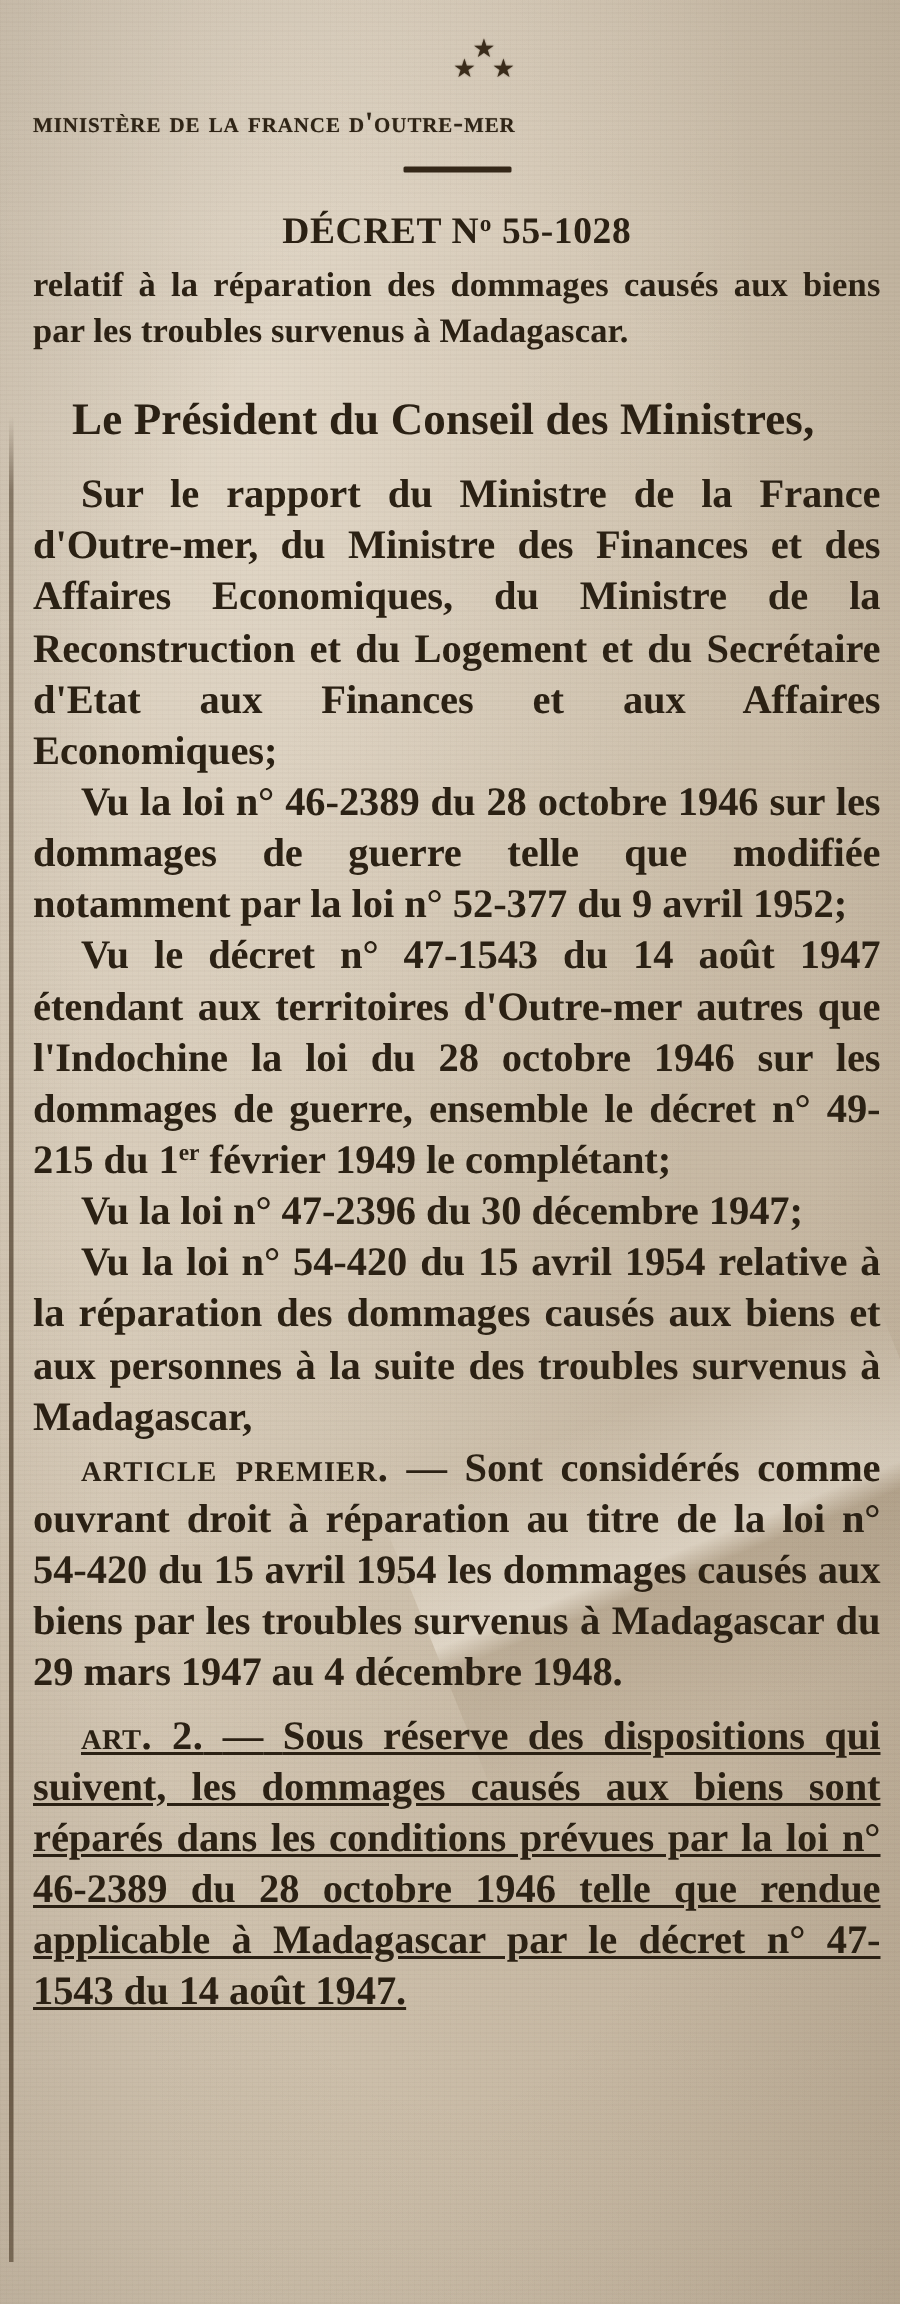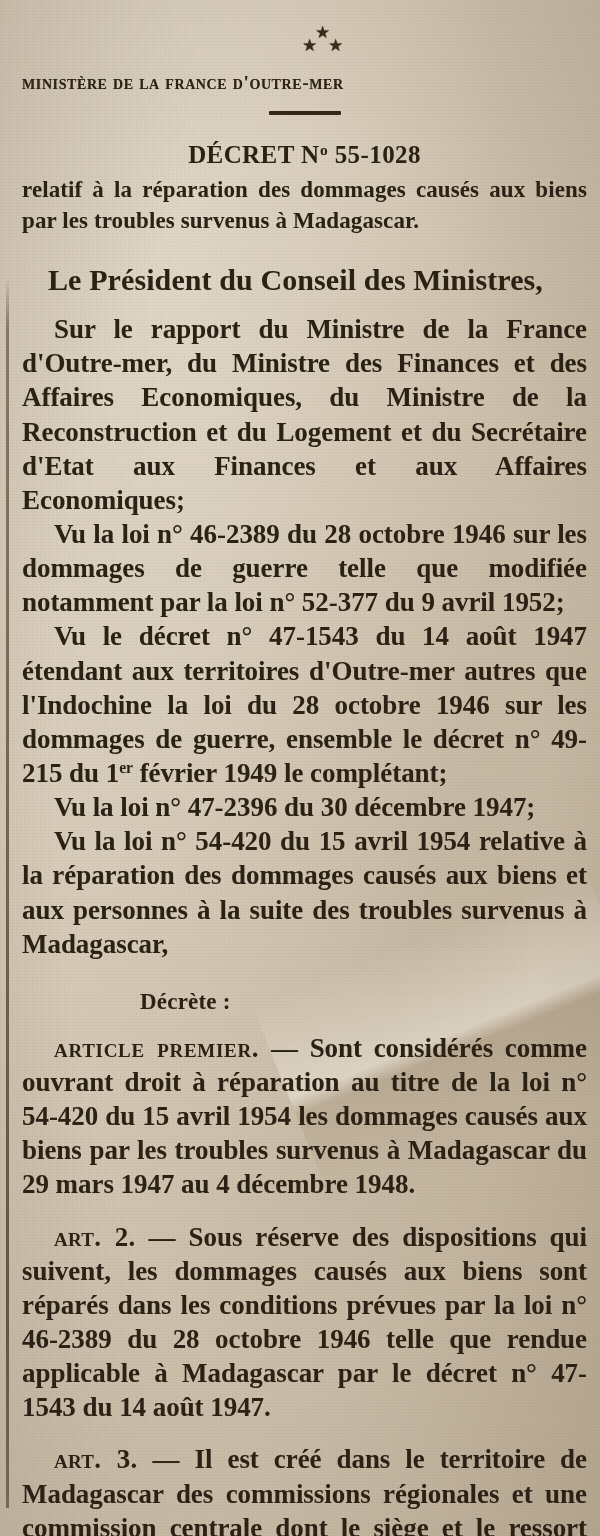--- a/index.html
+++ b/index.html
@@ -149,21 +149,21 @@
     font-size: 27px;
     line-height: 1.265;
     color: #2b2114;
     text-align: justify;
     text-align-last: left;
     margin: 0;
     text-indent: 32px;
     letter-spacing: -.05px;
   }
   p.first-after-head { margin-top: 15px; }
-  p.gap { margin-top: 18px; }
+  p.gap { margin-top: 8px; text-decoration: underline; }
   p.para sup {
     font-size: .58em;
     vertical-align: .55em;
   }
 
   .decrete {
     font-weight: bold;
     font-size: 23px;
     color: #2b2114;
     padding-left: 118px;
@@ -217,25 +217,23 @@
     <p class="para first-after-head">Sur le rapport du Ministre de la France d'Outre-mer, du Ministre des Finances et des Affaires Economiques, du Ministre de la Reconstruction et du Logement et du Secrétaire d'Etat aux Finances et aux Affaires Economiques;</p>
 
     <p class="para">Vu la loi n° 46-2389 du 28 octobre 1946 sur les dommages de guerre telle que modifiée notamment par la loi n° 52-377 du 9 avril 1952;</p>
 
     <p class="para"><span>Vu le décret n° 47-1543 du 14 août 1947 étendant aux territoires d'Outre-mer autres que l'Indochine la loi du 28 octobre 1946 sur les dommages de guerre, ensemble le décret n° 49-215 du 1</span><sup>er</sup><span> février 1949 le complétant;</span></p>
 
     <p class="para">Vu la loi n° 47-2396 du 30 décembre 1947;</p>
 
     <p class="para">Vu la loi n° 54-420 du 15 avril 1954 relative à la réparation des dommages causés aux biens et aux personnes à la suite des troubles survenus à Madagascar,</p>
 
-    <div class="decrete">Décrète :</div>
 
     <p class="para"><span class="artlabel">ARTICLE PREMIER.</span> <span class="dash">—</span> <span>Sont considérés comme ouvrant droit à réparation au titre de la loi n° 54-420 du 15 avril 1954 les dommages causés aux biens par les troubles survenus à Madagascar du 29 mars 1947 au 4 décembre 1948.</span></p>
 
     <p class="para gap"><span class="artlabel artlabel-n">ART. 2.</span> <span class="dash">—</span> <span>Sous réserve des dispositions qui suivent, les dommages causés aux biens sont réparés dans les conditions prévues par la loi n° 46-2389 du 28 octobre 1946 telle que rendue applicable à Madagascar par le décret n° 47-1543 du 14 août 1947.</span></p>
 
-    <p class="para gap"><span class="artlabel artlabel-n">ART. 3.</span> <span class="dash">—</span> <span>Il est créé dans le territoire de Madagascar des commissions régionales et une commission centrale dont le siège et le ressort sont fixés par arrêté du Chef du Territoire.</span></p>
 
 
   </div>
 
   <div class="vignette"></div>
 </div>
 
 </body></html>

